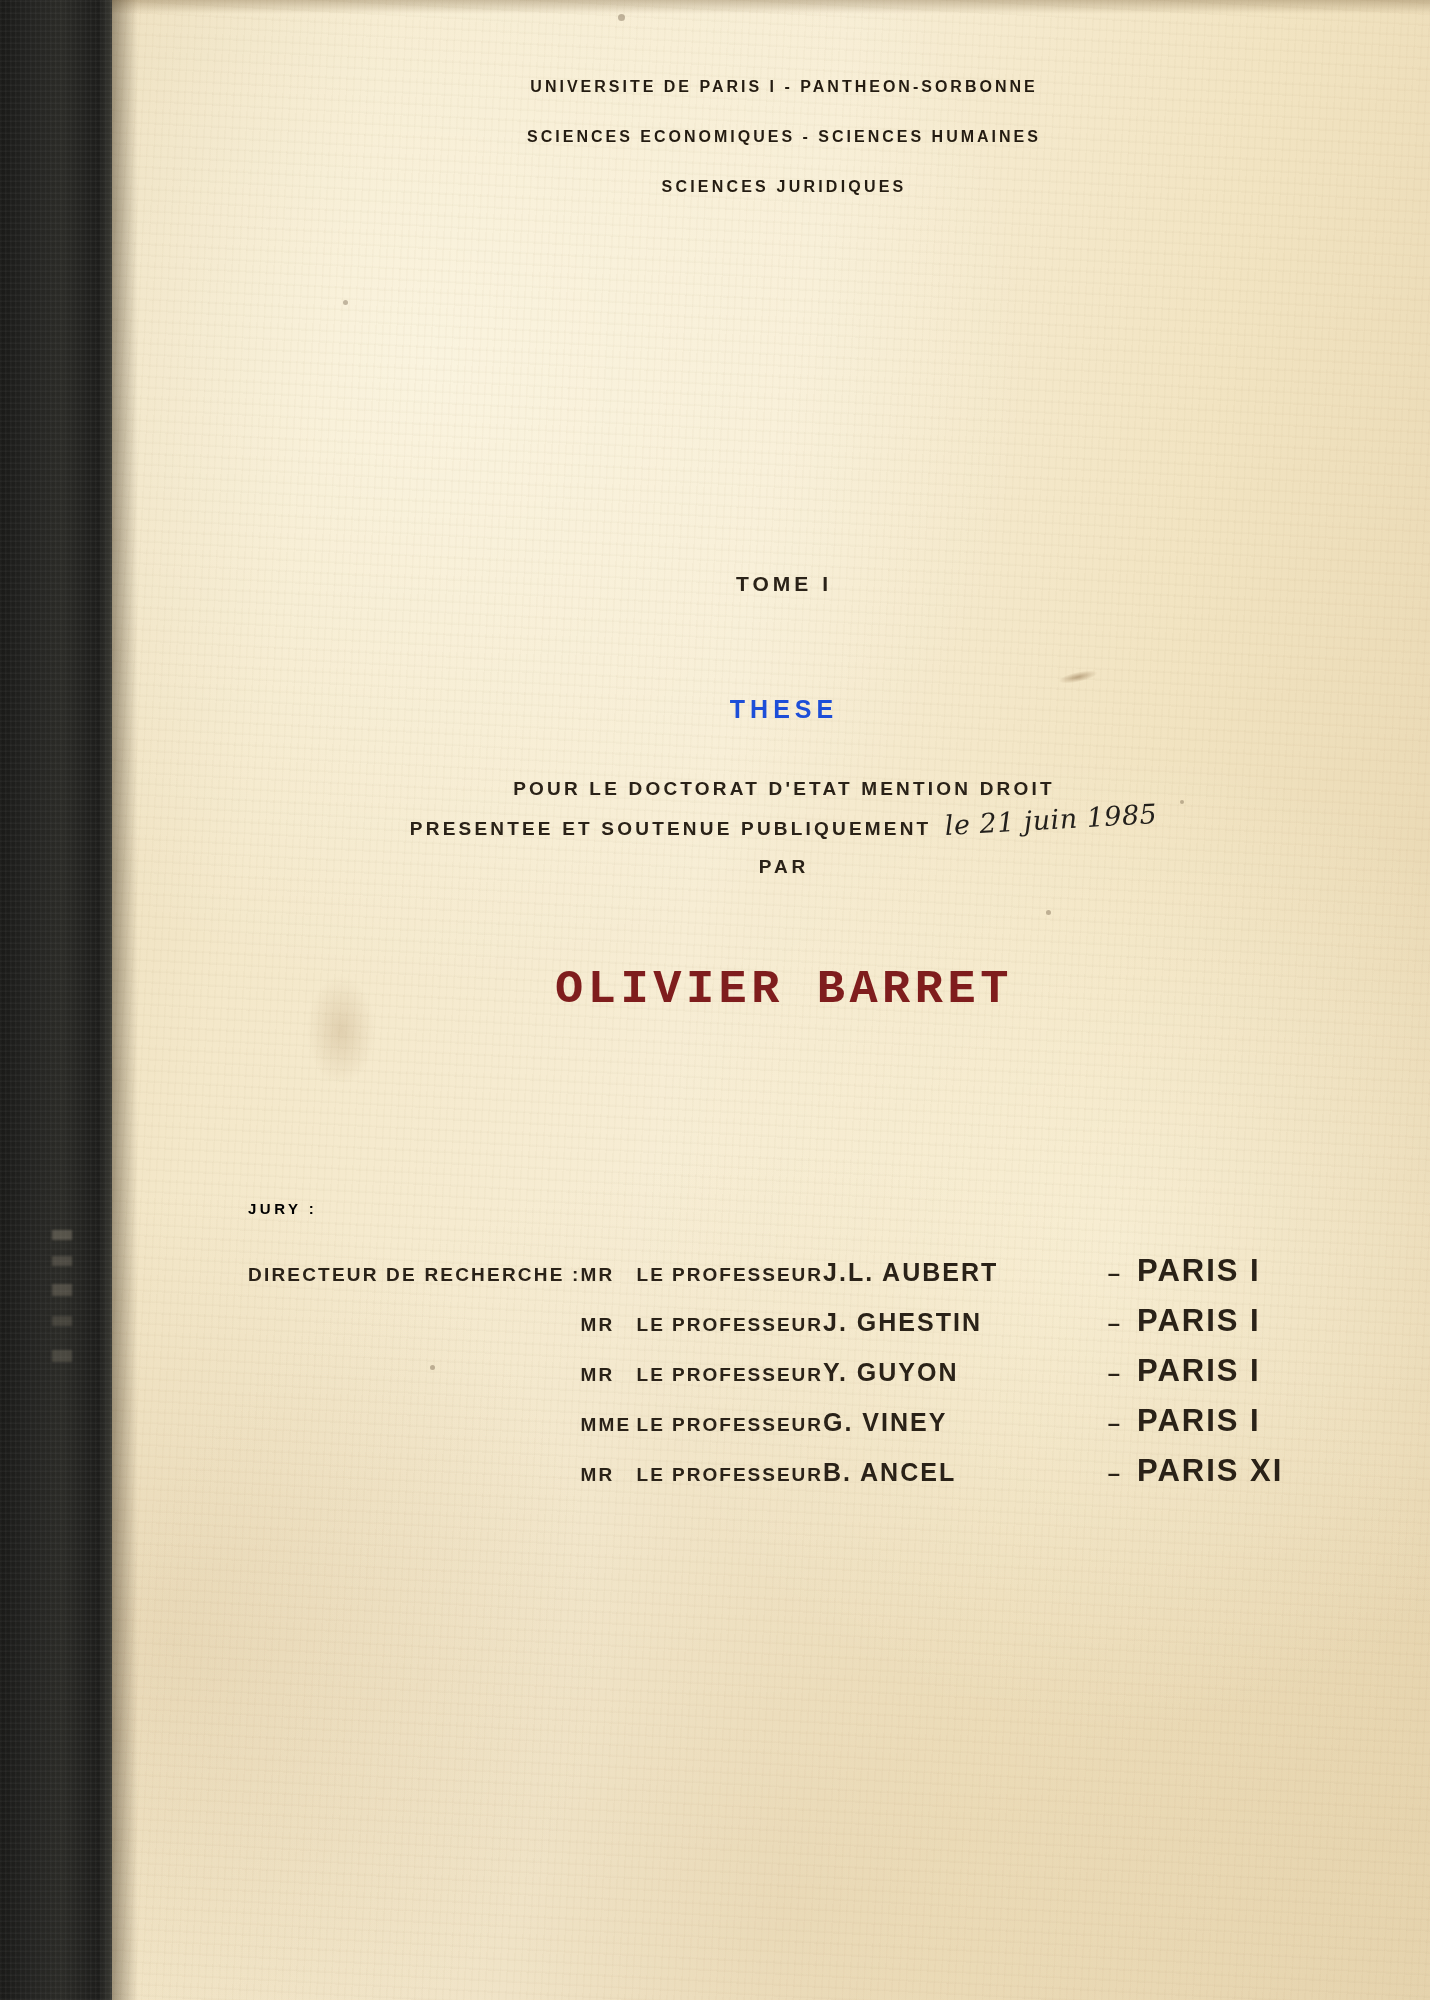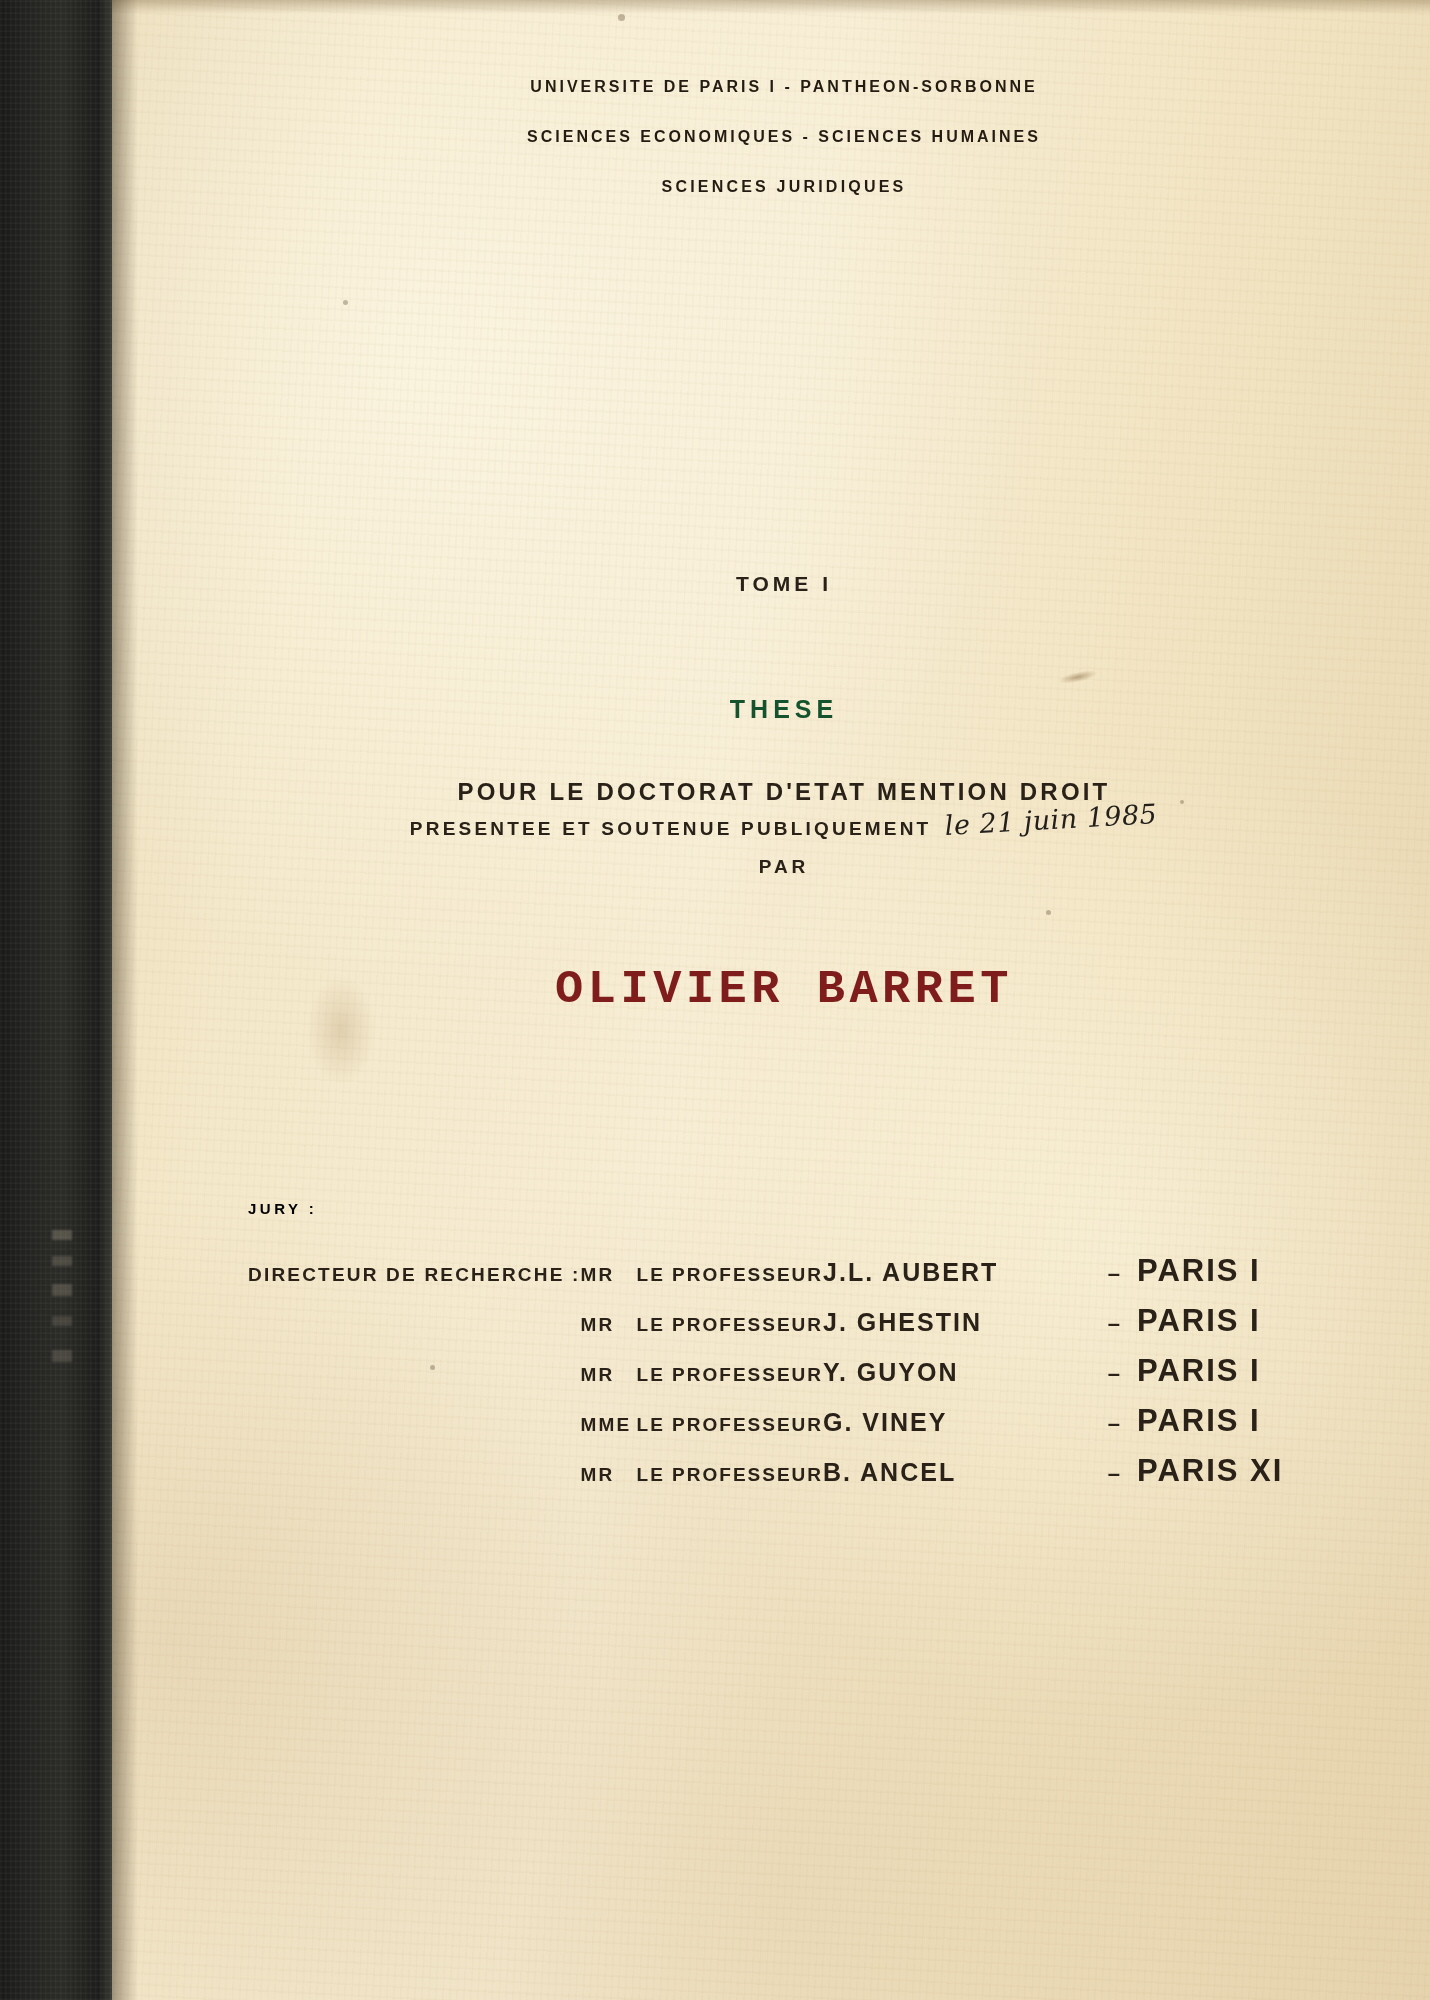--- a/index.html
+++ b/index.html
@@ -140,29 +140,29 @@
   }
 
   .these {
     position: absolute;
     top: 695px;
     left: 0;
     width: 1292px;
     font-size: 25px;
     font-weight: bold;
     letter-spacing: 5px;
-    color: #14532d;
+    color: #1d4ed8;
   }
 
   .sub1 {
     position: absolute;
     top: 778px;
     left: 0;
     width: 1292px;
-    font-size: 24px;
+    font-size: 19px;
     font-weight: bold;
     letter-spacing: 3.2px;
     color: #2a2218;
   }
   .sub2 {
     position: absolute;
     top: 810px;
     left: 0;
     width: 1292px;
     font-size: 19px;

